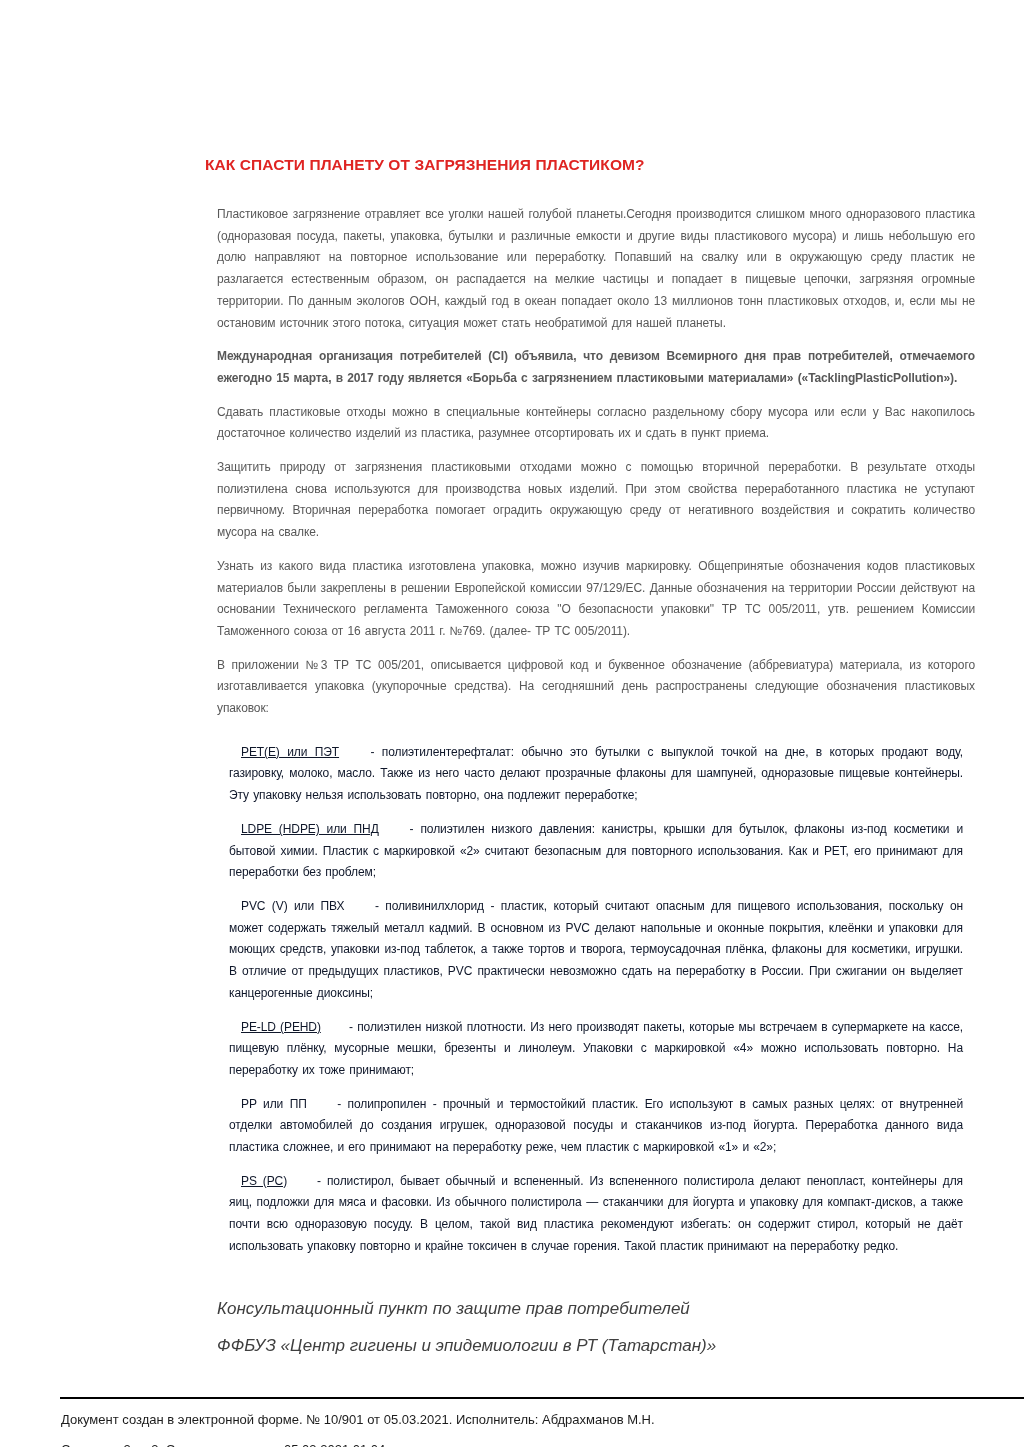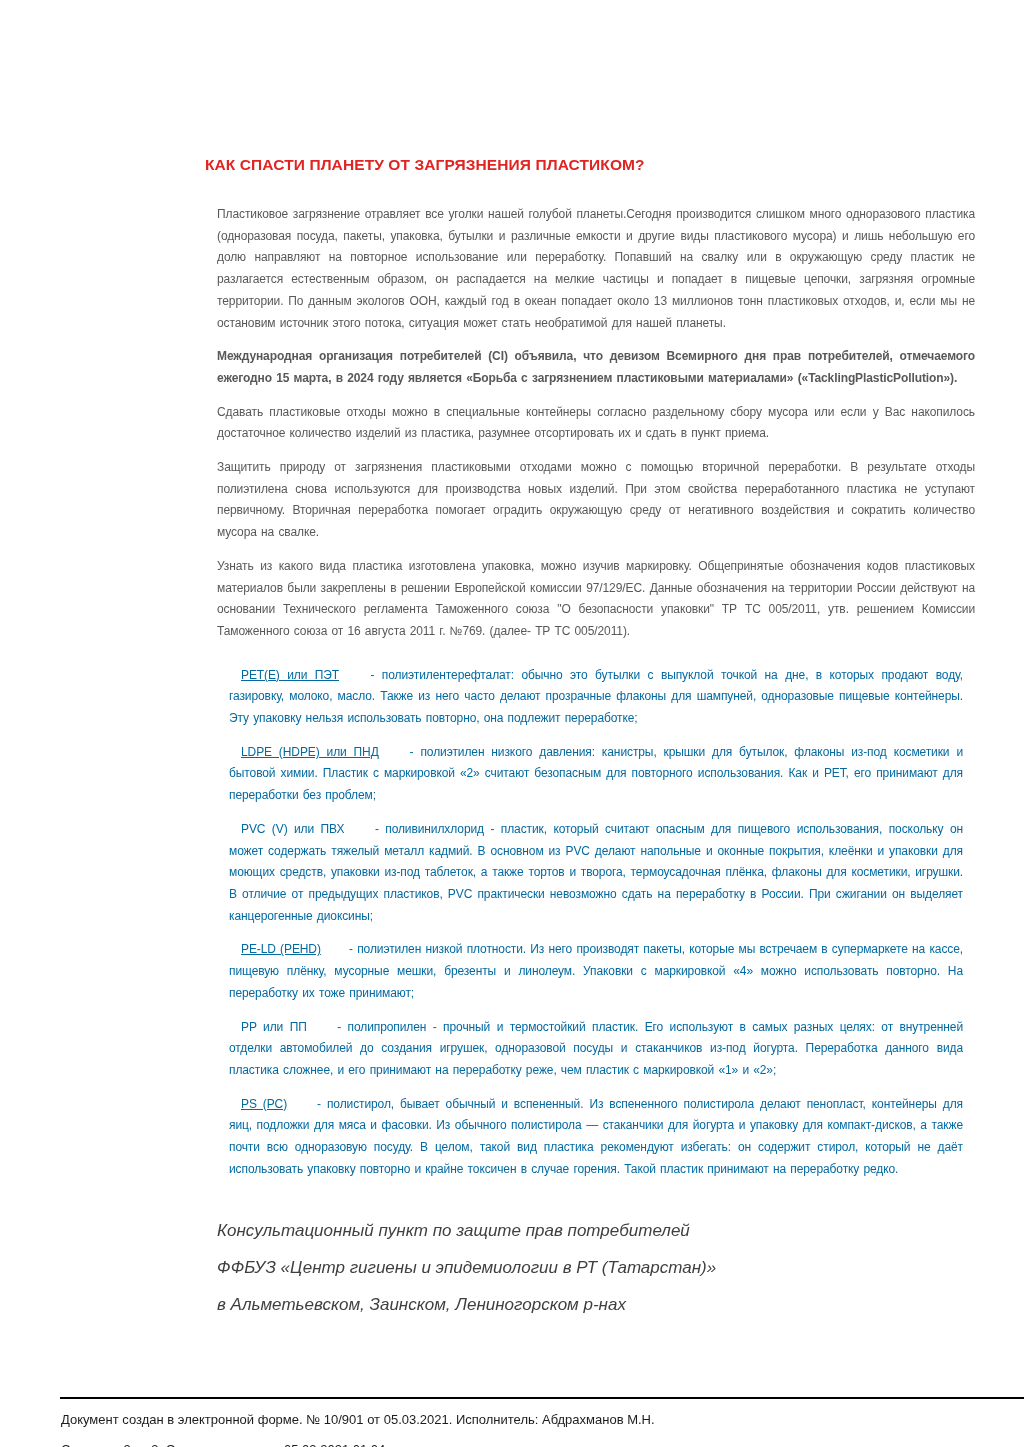--- a/index.html
+++ b/index.html
@@ -32,21 +32,21 @@
     color: #585858;
     font-size: 12px;
     line-height: 21.7px;
     text-align: justify;
     letter-spacing: -0.1px;
     word-spacing: 1px;
   }
 
   .body-text p.para.bold { font-weight: bold; }
 
-  .body-text p.para.red { color: #0369a1; }
+  .body-text p.para.red { color: #0f172a; }
 
   .red-section { margin-top: 22px; }
 
   span.u { text-decoration: underline; }
 
   .signature {
     margin-top: 38px;
     font-style: italic;
     color: #3f3f3f;
     font-size: 17px;
@@ -77,39 +77,39 @@
 </head>
 <body>
 
 <div class="page">
   <div class="content">
 
     <h1 class="doc-title">КАК СПАСТИ ПЛАНЕТУ ОТ ЗАГРЯЗНЕНИЯ ПЛАСТИКОМ?</h1>
 
     <div class="body-text">
       <p class="para">Пластиковое загрязнение отравляет все уголки нашей голубой планеты.Сегодня производится слишком много одноразового пластика (одноразовая посуда, пакеты, упаковка, бутылки и различные емкости и другие виды пластикового мусора) и лишь небольшую его долю направляют на повторное использование или переработку. Попавший на свалку или в окружающую среду пластик не разлагается естественным образом, он распадается на мелкие частицы и попадает в пищевые цепочки, загрязняя огромные территории. По данным экологов ООН, каждый год в океан попадает около 13 миллионов тонн пластиковых отходов, и, если мы не остановим источник этого потока, ситуация может стать необратимой для нашей планеты.</p>
-      <p class="para bold">Международная организация потребителей (CI) объявила, что девизом Всемирного дня прав потребителей, отмечаемого ежегодно 15 марта, в 2024 году является «Борьба с загрязнением пластиковыми материалами» («TacklingPlasticPollution»).</p>
+      <p class="para bold">Международная организация потребителей (CI) объявила, что девизом Всемирного дня прав потребителей, отмечаемого ежегодно 15 марта, в 2017 году является «Борьба с загрязнением пластиковыми материалами» («TacklingPlasticPollution»).</p>
       <p class="para">Сдавать пластиковые отходы можно в специальные контейнеры согласно раздельному сбору мусора или если у Вас накопилось достаточное количество изделий из пластика, разумнее отсортировать их и сдать в пункт приема.</p>
       <p class="para">Защитить природу от загрязнения пластиковыми отходами можно с помощью вторичной переработки. В результате отходы полиэтилена снова используются для производства новых изделий. При этом свойства переработанного пластика не уступают первичному. Вторичная переработка помогает оградить окружающую среду от негативного воздействия и сократить количество мусора на свалке.</p>
       <p class="para">Узнать из какого вида пластика изготовлена упаковка, можно изучив маркировку. Общепринятые обозначения кодов пластиковых материалов были закреплены в решении Европейской комиссии 97/129/ЕС. Данные обозначения на территории России действуют на основании Технического регламента Таможенного союза "О безопасности упаковки" ТР ТС 005/2011, утв. решением Комиссии Таможенного союза от 16 августа 2011 г. №769. (далее- ТР ТС 005/2011).</p>
+      <p class="para">В приложении №3 ТР ТС 005/201, описывается цифровой код и буквенное обозначение (аббревиатура) материала, из которого изготавливается упаковка (укупорочные средства). На сегодняшний день распространены следующие обозначения пластиковых упаковок:</p>
 
       <div class="red-section">
         <p class="para red"><span class="u">PET(E) или ПЭТ</span><span> - полиэтилентерефталат: обычно это бутылки с выпуклой точкой на дне, в которых продают воду, газировку, молоко, масло. Также из него часто делают прозрачные флаконы для шампуней, одноразовые пищевые контейнеры. Эту упаковку нельзя использовать повторно, она подлежит переработке;</span></p>
         <p class="para red"><span class="u">LDPE (HDPE) или ПНД</span><span> - полиэтилен низкого давления: канистры, крышки для бутылок, флаконы из-под косметики и бытовой химии. Пластик с маркировкой «2» считают безопасным для повторного использования. Как и PET, его принимают для переработки без проблем;</span></p>
         <p class="para red"><span>PVC (V) или ПВХ</span><span> - поливинилхлорид - пластик, который считают опасным для пищевого использования, поскольку он может содержать тяжелый металл кадмий. В основном из PVC делают напольные и оконные покрытия, клеёнки и упаковки для моющих средств, упаковки из-под таблеток, а также тортов и творога, термоусадочная плёнка, флаконы для косметики, игрушки. В отличие от предыдущих пластиков, PVC практически невозможно сдать на переработку в России. При сжигании он выделяет канцерогенные диоксины;</span></p>
         <p class="para red"><span class="u">PE-LD (PEHD)</span><span> - полиэтилен низкой плотности. Из него производят пакеты, которые мы встречаем в супермаркете на кассе, пищевую плёнку, мусорные мешки, брезенты и линолеум. Упаковки с маркировкой «4» можно использовать повторно. На переработку их тоже принимают;</span></p>
         <p class="para red"><span>PP или ПП</span><span> - полипропилен - прочный и термостойкий пластик. Его используют в самых разных целях: от внутренней отделки автомобилей до создания игрушек, одноразовой посуды и стаканчиков из-под йогурта. Переработка данного вида пластика сложнее, и его принимают на переработку реже, чем пластик с маркировкой «1» и «2»;</span></p>
         <p class="para red"><span class="u">PS (PC)</span><span> - полистирол, бывает обычный и вспененный. Из вспененного полистирола делают пенопласт, контейнеры для яиц, подложки для мяса и фасовки. Из обычного полистирола — стаканчики для йогурта и упаковку для компакт-дисков, а также почти всю одноразовую посуду. В целом, такой вид пластика рекомендуют избегать: он содержит стирол, который не даёт использовать упаковку повторно и крайне токсичен в случае горения. Такой пластик принимают на переработку редко.</span></p>
       </div>
     </div>
 
     <div class="signature">
       <p>Консультационный пункт по защите прав потребителей</p>
       <p>ФФБУЗ «Центр гигиены и эпидемиологии в РТ (Татарстан)»</p>
-      <p>в Альметьевском, Заинском, Лениногорском р-нах</p>
     </div>
 
   </div>
 
   <div class="page-footer">
     <hr class="rule">
     <div class="f-line">Документ создан в электронной форме. № 10/901 от 05.03.2021. Исполнитель: Абдрахманов М.Н.</div>
     <div class="f-line">Страница 2 из 3. Страница создана: 05.03.2021 01:04</div>
   </div>
 </div>

